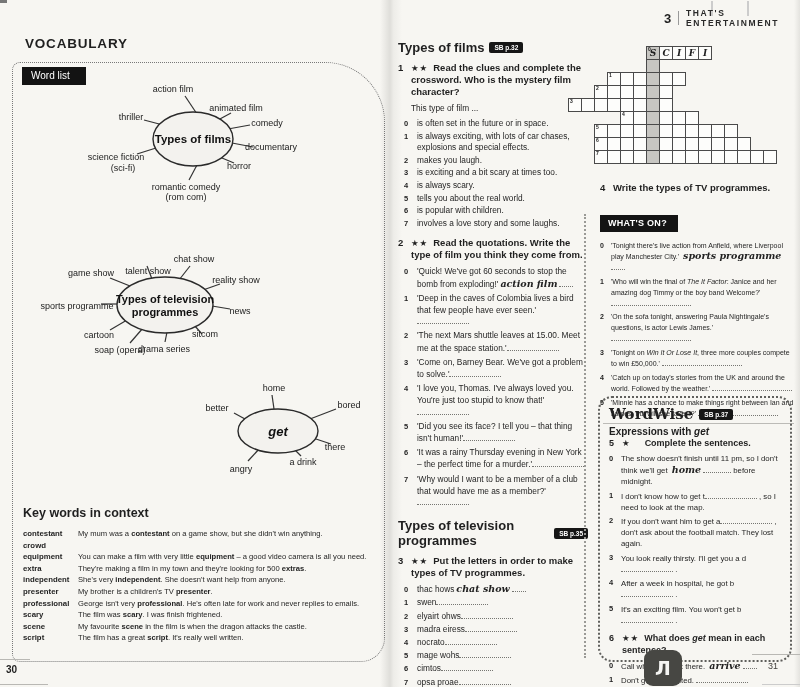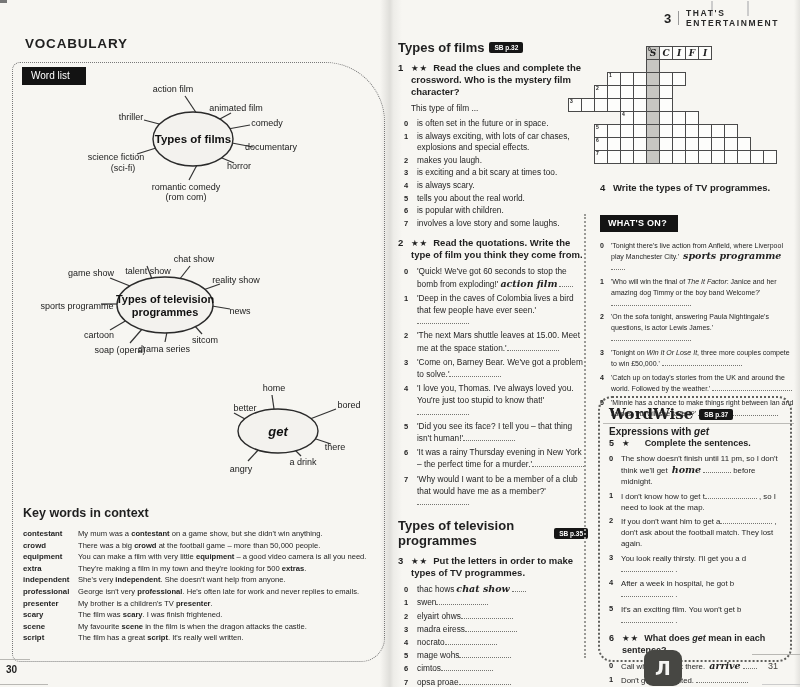--- a/index.html
+++ b/index.html
@@ -161,70 +161,69 @@
 
     <span class="mapcenter" style="left:152px;top:236px;font-size:11px;">Types of television</span>
     <span class="mapcenter" style="left:152px;top:249px;font-size:11px;">programmes</span>
     <span class="maplabel" style="left:135px;top:208px;">talent show</span>
     <span class="maplabel" style="left:181px;top:196px;">chat show</span>
     <span class="maplabel" style="left:78px;top:210px;">game show</span>
     <span class="maplabel" style="left:223px;top:217px;">reality show</span>
     <span class="maplabel" style="left:64px;top:243px;">sports programme</span>
     <span class="maplabel" style="left:227px;top:248px;">news</span>
     <span class="maplabel" style="left:86px;top:272px;">cartoon</span>
-    <span class="maplabel" style="left:192px;top:277px;">sitcom</span>
+    <span class="maplabel" style="left:192px;top:271px;">sitcom</span>
     <span class="maplabel" style="left:107px;top:287px;">soap (opera)</span>
     <span class="maplabel" style="left:151px;top:286px;">drama series</span>
 
     <span class="mapcenter it" style="left:265px;top:368px;">get</span>
     <span class="maplabel" style="left:261px;top:325px;">home</span>
     <span class="maplabel" style="left:336px;top:342px;">bored</span>
-    <span class="maplabel" style="left:232px;top:345px;">better</span>
+    <span class="maplabel" style="left:204px;top:345px;">better</span>
     <span class="maplabel" style="left:322px;top:384px;">there</span>
     <span class="maplabel" style="left:290px;top:399px;">a drink</span>
     <span class="maplabel" style="left:228px;top:406px;">angry</span>
 
     <div class="kw">
       <div class="kw-title">Key words in context</div>
       <div>
 
           <div class="kw-row">
             <span class="kw-term">contestant</span>
             <span class="kw-def"><span>My mum was a </span><b>contestant</b><span> on a game show, but she didn't win anything.</span></span>
           </div>
 
           <div class="kw-row">
             <span class="kw-term">crowd</span>
-            <span class="kw-def"><span>There was a big </span><b>crowd</b><span> at the football game – more than 50,000 people.</span></span>
           </div>
 
 
           <div class="kw-row">
             <span class="kw-term">equipment</span>
             <span class="kw-def"><span>You can make a film with very little </span><b>equipment</b><span> – a good video camera is all you need.</span></span>
           </div>
 
           <div class="kw-row">
             <span class="kw-term">extra</span>
             <span class="kw-def"><span>They're making a film in my town and they're looking for 500 </span><b>extras</b><span>.</span></span>
           </div>
 
           <div class="kw-row">
             <span class="kw-term">independent</span>
             <span class="kw-def"><span>She's very </span><b>independent</b><span>. She doesn't want help from anyone.</span></span>
           </div>
 
           <div class="kw-row">
+            <span class="kw-term">presenter</span>
+            <span class="kw-def"><span>My brother is a children's TV </span><b>presenter</b><span>.</span></span>
+          </div>
+
+          <div class="kw-row">
             <span class="kw-term">professional</span>
             <span class="kw-def"><span>George isn't very </span><b>professional</b><span>. He's often late for work and never replies to emails.</span></span>
-          </div>
-
-          <div class="kw-row">
-            <span class="kw-term">presenter</span>
-            <span class="kw-def"><span>My brother is a children's TV </span><b>presenter</b><span>.</span></span>
           </div>
 
           <div class="kw-row">
             <span class="kw-term">scary</span>
             <span class="kw-def"><span>The film was </span><b>scary</b><span>. I was finish frightened.</span></span>
           </div>
 
           <div class="kw-row">
             <span class="kw-term">scene</span>
             <span class="kw-def"><span>My favourite </span><b>scene</b><span> in the film is when the dragon attacks the castle.</span></span>

